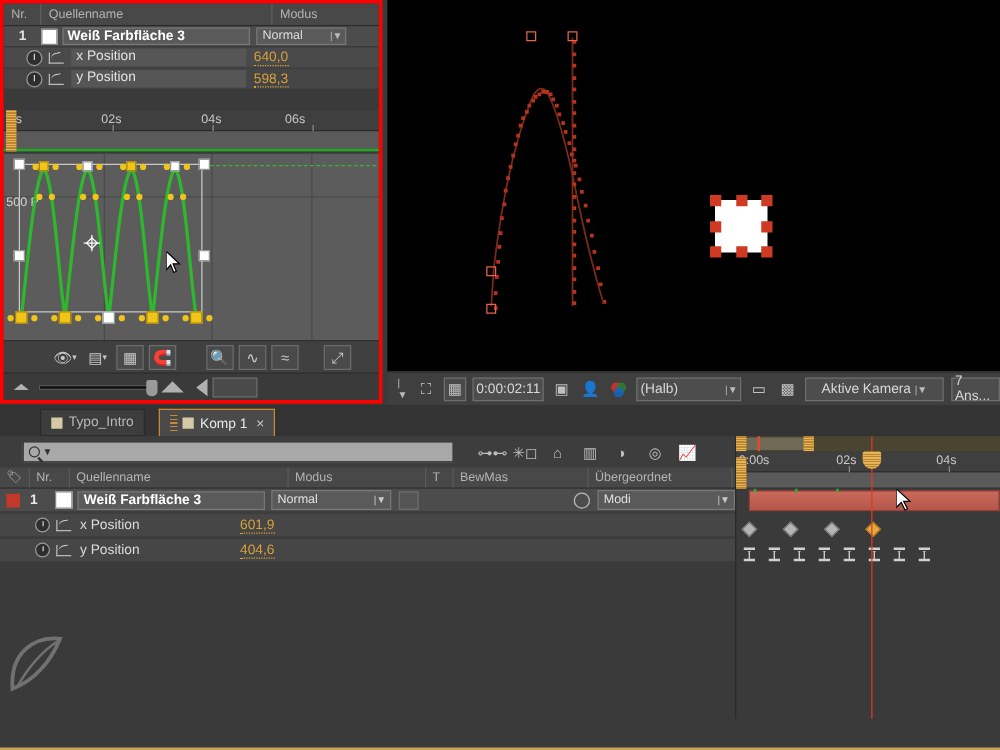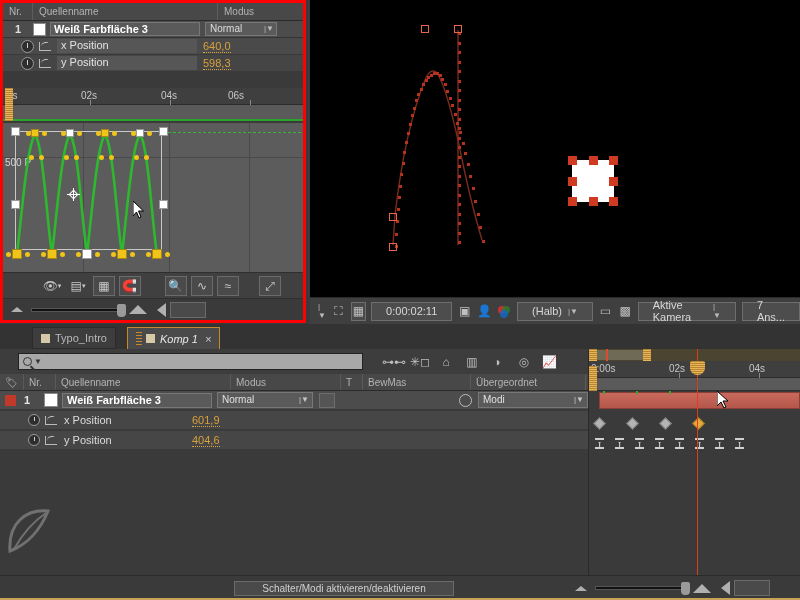--- a/index.html
+++ b/index.html
@@ -115,31 +115,31 @@
   .kf-dot { position:absolute; width:3px; height:3px; background:#b5321e; }
   .kf-sq { position:absolute; width:8px; height:8px; border:1px solid #e8644a; }
   #layer-rect { position:absolute; left:262px; top:160px; width:42px; height:42px; background:#fff; }
   .selhandle { position:absolute; width:9px; height:9px; background:#cf3a22; }
 
   
   #viewer-bar { position:absolute; left:310px; top:297px; right:0; height:27px; background:#3f3f3f;
     display:flex; align-items:center; border-top:1px solid #2a2a2a; }
   .vb-item { margin-left:5px; display:flex; align-items:center; color:#c8c8c8; font-size:11px; }
   .vb-box { height:19px; background:#4d4d4d; border:1px solid #6e6e6e; display:flex; align-items:center;
-    padding:0 14px; color:#d8d8d8; font-size:11px; }
+    padding:0 2px; color:#d8d8d8; font-size:11px; }
   .vb-icon { width:20px; height:19px; display:flex; align-items:center; justify-content:center;
     color:#c0c0c0; font-size:12px; }
   .vb-icon.boxed { border:1px solid #6e6e6e; background:#4a4a4a; }
   .caret { font-size:8px; color:#bbb; margin-left:3px; }
 
   
   #tabbar { position:absolute; left:0; top:324px; right:0; height:25px; background:#333; }
   .tab { position:absolute; top:3px; height:22px; display:flex; align-items:center;
     padding:0 8px; font-size:11px; color:#b8b8b8; background:#3d3d3d; border:1px solid #2b2b2b; }
-  .tab.active { background:#4a4a4a; color:#e8e8e8; border:1px solid #c8892c; border-bottom:none;font-style:italic; }
+  .tab.active { background:#4a4a4a; color:#e8e8e8; border:1px solid #c8892c; border-bottom:none; }
   .tabsq { width:9px; height:9px; background:#d6c9a8; margin-right:5px; }
   .tab .x { margin-left:7px; font-size:11px; color:#ccc; }
   .gripper { width:6px; height:13px; margin-right:4px;
     background:repeating-linear-gradient(to bottom,#c8892c 0 1px,transparent 1px 3px); }
 
   
   #timeline { position:absolute; left:0; top:349px; right:0; bottom:25px; background:#3a3a3a; }
   #tl-toolbar { position:absolute; left:0; top:0; right:0; height:25px; background:#3d3d3d;
     display:flex; align-items:center; }
   #search { margin-left:18px; width:345px; height:17px; background:#a8a8a8; border:1px solid #222;
@@ -336,21 +336,21 @@
           <circle cx="9" cy="5" r="4" fill="#2e7d32" opacity=".85"></circle>
           <circle cx="7" cy="9" r="4" fill="#1565c0" opacity=".85"></circle>
         </svg>
     </div>
     <div class="vb-item vb-box" style="width:92px;justify-content:space-between">
       <span>(Halb)</span>
         <span class="caret">|▼</span>
     </div>
     <div class="vb-item vb-icon">▭</div>
     <div class="vb-item vb-icon">▩</div>
-    <div class="vb-item vb-box" style="width:122px;justify-content:flex-end">
+    <div class="vb-item vb-box" style="width:122px;justify-content:center">
       <span>Aktive Kamera</span>
         <span class="caret">|▼</span>
     </div>
     <div class="vb-item vb-box" style="margin-left:6px">7 Ans...</div>
   </div>
 
   <div id="tabbar">
     <div class="tab" style="left:32px">
       <span class="tabsq"></span>
       <span>Typo_Intro</span>
@@ -463,33 +463,20 @@
     </div>
   </div>
 
   <div id="watermark">
     <svg width="54" height="54">
       <path d="M4 46 C 2 18, 20 4, 42 6 C 34 26, 20 40, 4 46 Z" fill="none" stroke="#d8d8d8" stroke-width="3"></path>
       <path d="M8 44 C 16 30, 28 16, 40 8" fill="none" stroke="#d8d8d8" stroke-width="2"></path>
     </svg>
   </div>
 
-  <div id="statusbar">
-    <div id="status-btn">Schalter/Modi aktivieren/deaktivieren</div>
-    <div class="sb-right">
-      <div class="tri-small"></div>
-      <div class="slider-track">
-          <div class="slider-knob"></div>
-        </div>
-      <div class="tri-big"></div>
-      <div class="playbtn"></div>
-      <div class="gfield"></div>
-      <div style="width:30px"></div>
-    </div>
-  </div>
   <div class="divider-bottom"></div>
 
   <div id="graph-panel">
 
     <div id="graph-layer-list">
       <div class="gcol-head">
         <div class="gch-nr">Nr.</div>
         <div class="gch-name">Quellenname</div>
         <div class="gch-mode">Modus</div>
       </div>

